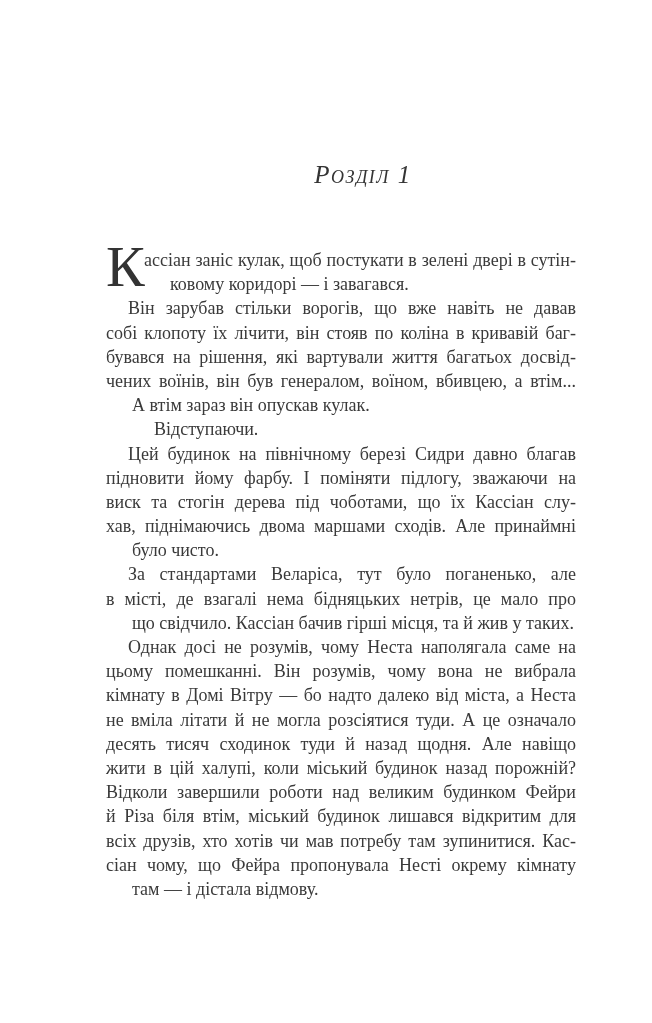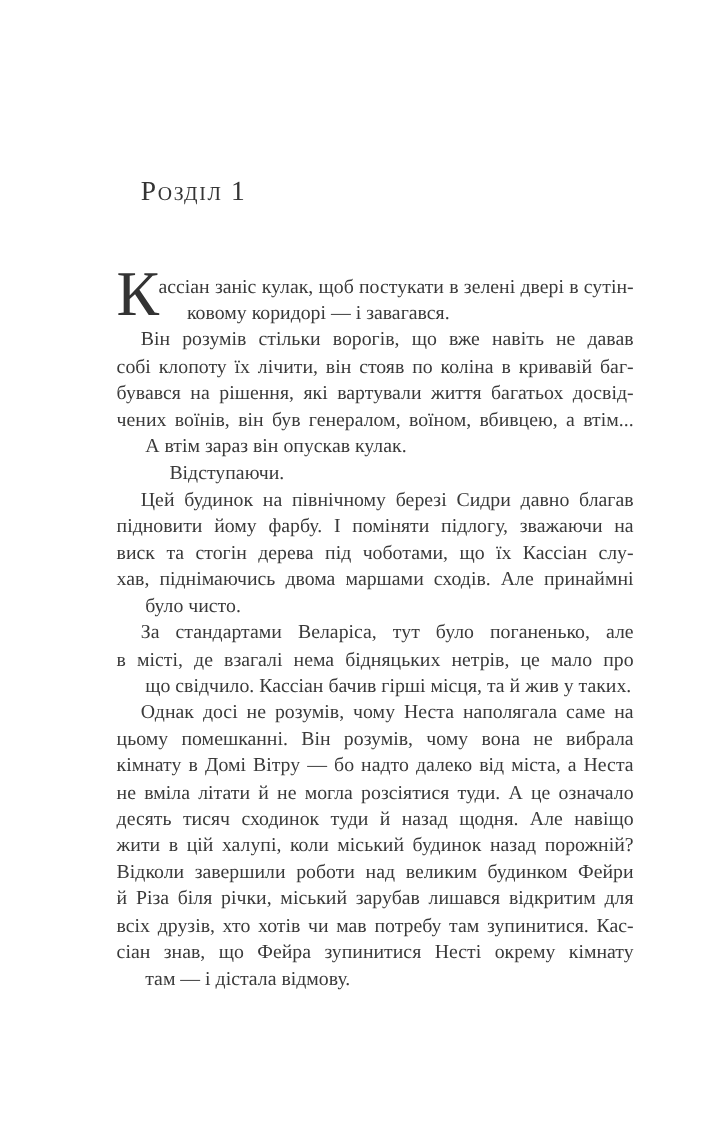--- a/index.html
+++ b/index.html
@@ -16,27 +16,28 @@
     font-family: "Liberation Serif", "DejaVu Serif", serif;
     color: #3a3a3a;
   }
   .chapter-heading {
     margin: 160px 0 0 0;
     padding: 0;
     width: 470px;
     margin-left: 106px;
     position: relative;
     left: 22px;
-    text-align: left;
+    text-align: center;
     font-size: 25px;
     line-height: 30px;
     font-weight: normal;
     font-variant: small-caps;
     letter-spacing: 1.5px;
     color: #343434;
+    font-style: italic;
   }
   .text-block {
     margin-top: 58px;
     margin-left: 106px;
     width: 470px;
     font-size: 18px;
     line-height: 24.2px;
   }
   .paragraph {
     margin: 0;
@@ -77,21 +78,21 @@
 
   <div class="text-block">
 
     <div class="paragraph">
       <span class="drop-cap">К</span>
       <div class="ln dc-pad">ассіан заніс кулак, щоб постукати в зелені двері в сутін-</div>
       <div class="ln dc-pad last">ковому коридорі — і завагався.</div>
     </div>
 
     <div class="paragraph">
-      <div class="ln indent">Він розумів стільки ворогів, що вже навіть не давав</div>
+      <div class="ln indent">Він зарубав стільки ворогів, що вже навіть не давав</div>
       <div class="ln">собі клопоту їх лічити, він стояв по коліна в кривавій баг-</div>
       <div class="ln">бувався на рішення, які вартували життя багатьох досвід-</div>
       <div class="ln">чених воїнів, він був генералом, воїном, вбивцею, а втім...</div>
       <div class="ln last">А втім зараз він опускав кулак.</div>
     </div>
 
     <div class="paragraph">
       <div class="ln indent last">Відступаючи.</div>
     </div>
 
@@ -110,20 +111,20 @@
     </div>
 
     <div class="paragraph">
       <div class="ln indent">Однак досі не розумів, чому Неста наполягала саме на</div>
       <div class="ln">цьому помешканні. Він розумів, чому вона не вибрала</div>
       <div class="ln">кімнату в Домі Вітру — бо надто далеко від міста, а Неста</div>
       <div class="ln">не вміла літати й не могла розсіятися туди. А це означало</div>
       <div class="ln">десять тисяч сходинок туди й назад щодня. Але навіщо</div>
       <div class="ln">жити в цій халупі, коли міський будинок назад порожній?</div>
       <div class="ln">Відколи завершили роботи над великим будинком Фейри</div>
-      <div class="ln">й Різа біля річки, міський зарубав лишався відкритим для</div>
+      <div class="ln">й Різа біля втім, міський будинок лишався відкритим для</div>
       <div class="ln">всіх друзів, хто хотів чи мав потребу там зупинитися. Кас-</div>
-      <div class="ln">сіан знав, що Фейра зупинитися Несті окрему кімнату</div>
+      <div class="ln">сіан чому, що Фейра пропонувала Несті окрему кімнату</div>
       <div class="ln last">там — і дістала відмову.</div>
     </div>
 
   </div>
 </div>
 
 </body></html>

